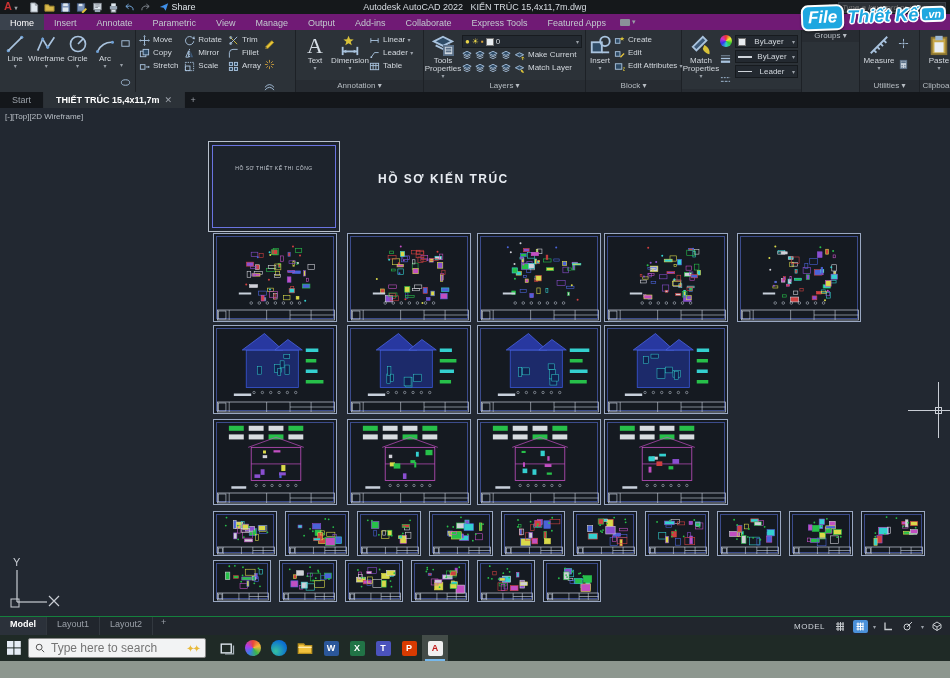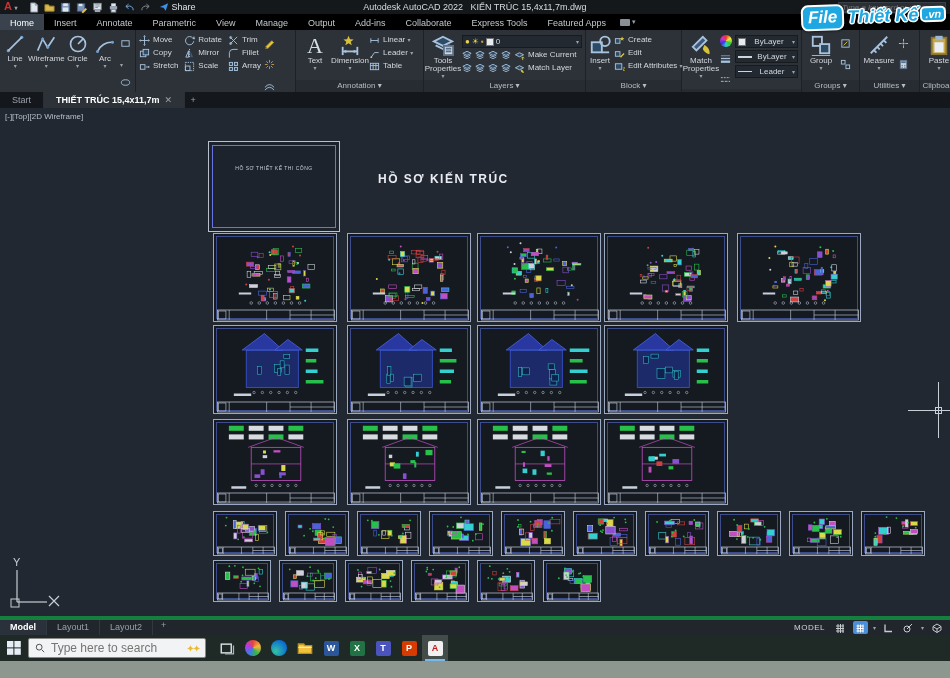--- a/index.html
+++ b/index.html
@@ -16,21 +16,21 @@
   .qat svg{display:block;}
   .share{display:flex;align-items:center;gap:3px;margin-left:8px;color:#dfe4ea;}
   .tb-title{position:absolute;left:0;right:0;text-align:center;pointer-events:none;
     color:#d6dbe1;font-size:9px;white-space:pre;}
   .tb-search{margin-left:auto;display:flex;align-items:center;gap:3px;margin-right:4px;z-index:2;}
   .tb-search .arr{color:#8a9098;font-size:7px;}
   .tb-search input{width:108px;height:11px;background:#2a2f35;border:1px solid #3a4048;
     color:#9aa0a8;font-size:8px;font-style:italic;padding:0 3px;font-family:"Liberation Sans",sans-serif;}
 
   
-  .rtabs{position:absolute;left:0;top:14px;width:950px;height:16px;background:#000000;
+  .rtabs{position:absolute;left:0;top:14px;width:950px;height:16px;background:#701a75;
     display:flex;align-items:stretch;font-size:9px;}
   .rtab{padding:2px 10px 0 10px;color:#c2c8ce;cursor:default;display:flex;align-items:center;}
   .rtab.active{background:#3a424d;color:#fff;}
   .rtab-extra{margin-left:4px;display:flex;align-items:center;color:#9aa0a8;font-size:7px;gap:2px;}
   .rtab-extra .box{width:10px;height:7px;background:#8a9098;border-radius:1px;}
 
   
   .ribbon{position:absolute;left:0;top:30px;width:950px;height:62px;background:#2c3238;
     display:flex;overflow:hidden;}
   .panel{display:flex;flex-direction:column;border-right:1px solid #1d2126;flex:0 0 auto;}
@@ -71,21 +71,21 @@
   .heading{position:absolute;font-size:12px;color:#e8ecf2;letter-spacing:1.5px;font-weight:bold;}
   .sheet{position:absolute;background:#151a21;border:1px solid #9aa8c2;
     box-shadow:inset 0 0 0 2px #151a21, inset 0 0 0 3px #3c4c8c;}
   .sheet svg{display:block;}
   .ucs{position:absolute;}
   .cross-h,.cross-v{position:absolute;background:#c9cdd4;}
   .pickbox{position:absolute;border:1px solid #c9cdd4;background:transparent;}
 
   
   .bottombar{position:absolute;left:0;top:616px;width:950px;height:19px;background:#21262d;
-    display:flex;align-items:center;font-size:9px;border-top:4px solid #15803d;}
+    display:flex;align-items:center;font-size:9px;border-top:1px solid #15803d;}
   .ltab{padding:2px 10px;color:#9aa0a8;border-right:1px solid #32383f;}
   .ltab.active{color:#fff;font-weight:bold;background:#2b313a;}
   .ltab-add{padding:0 8px;color:#9aa0a8;}
   .statusicons{margin-left:auto;display:flex;align-items:center;gap:5px;margin-right:6px;}
   .modelbadge{font-size:8px;color:#cfd4da;letter-spacing:.5px;padding:1px 3px;}
   .sicon{width:15px;height:13px;display:flex;align-items:center;justify-content:center;border-radius:2px;}
   .sicon.active{background:#4a90d9;}
   .scaret{color:#9aa0a8;font-size:6px;}
 
   
@@ -550,41 +550,20 @@
             <div class="combo">
               <span style="display:inline-block;width:14px;border-top:1px solid #cfd4da"></span>
               <span class="flex" style="text-align:center">Leader</span>
               <span class="dn">▾</span>
             </div>
           </div>
         </div>
         <div class="panel-title">Properties ▾</div>
       </div>
       <div class="panel" style="width: 58px;">
-        <div class="panel-body">
-          <div class="rbig">
-            <svg width="22" height="22" viewBox="0 0 12 12" stroke="#a9c3de" stroke-width="1" fill="none">
-              <rect x="1.5" y="1.5" width="5" height="5" fill="none"></rect>
-              <rect x="5.5" y="5.5" width="5" height="5" fill="#2e4b66"></rect>
-              <path d="M1 12 H11" stroke="#d8c23a"></path>
-            </svg>
-            <span class="lbl">Group</span>
-            <span class="caret">▾</span>
-          </div>
-          <div class="smallcol">
-            <span><svg width="11" height="11" viewBox="0 0 12 12" stroke="#a9c3de" stroke-width="1" fill="none">
-                <rect x="2" y="2" width="8" height="8" fill="none"></rect>
-                <path d="M4 8 L8 4" stroke="#d8c23a"></path>
-              </svg></span>
-            <span><svg width="11" height="11" viewBox="0 0 12 12" stroke="#a9c3de" stroke-width="1" fill="none">
-                <rect x="1.5" y="1.5" width="4" height="4" fill="none"></rect>
-                <rect x="6.5" y="6.5" width="4" height="4" fill="none"></rect>
-              </svg></span>
-          </div>
-        </div>
         <div class="panel-title">Groups ▾</div>
       </div>
       <div class="panel" style="width: 60px;">
         <div class="panel-body">
           <div class="rbig">
             <svg width="22" height="22" viewBox="0 0 12 12" stroke="#a9c3de" stroke-width="1" fill="none">
               <path d="M1.5 10.5 L10.5 1.5 M3.2 8.8 L4.6 10.2 M5 7 L6.4 8.4 M6.8 5.2 L8.2 6.6 M8.6 3.4 L10 4.8"></path>
             </svg>
             <span class="lbl">Measure</span>
             <span class="caret">▾</span>

